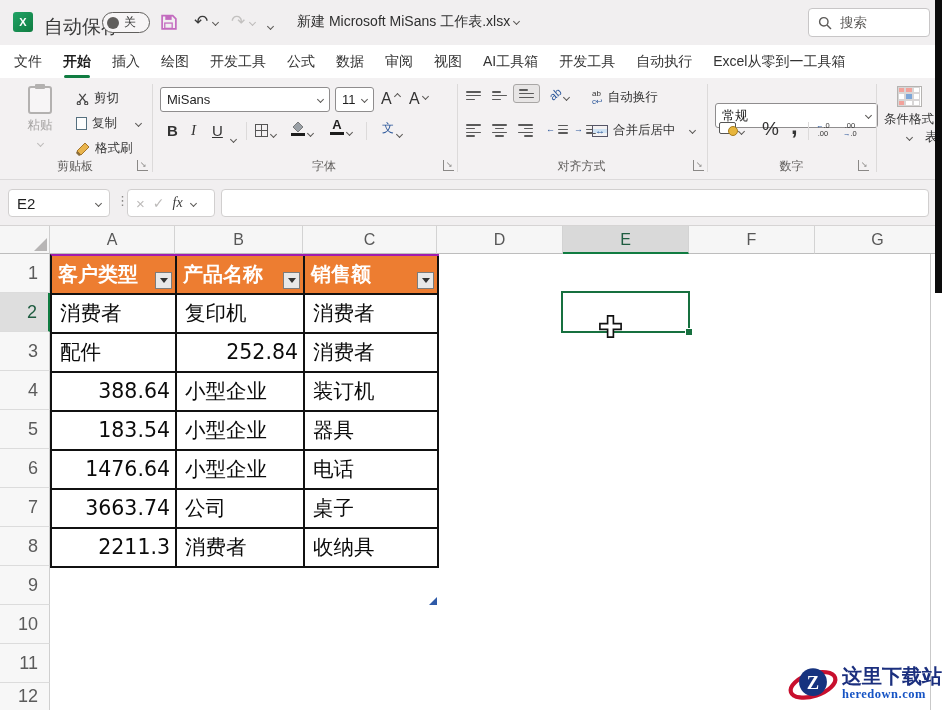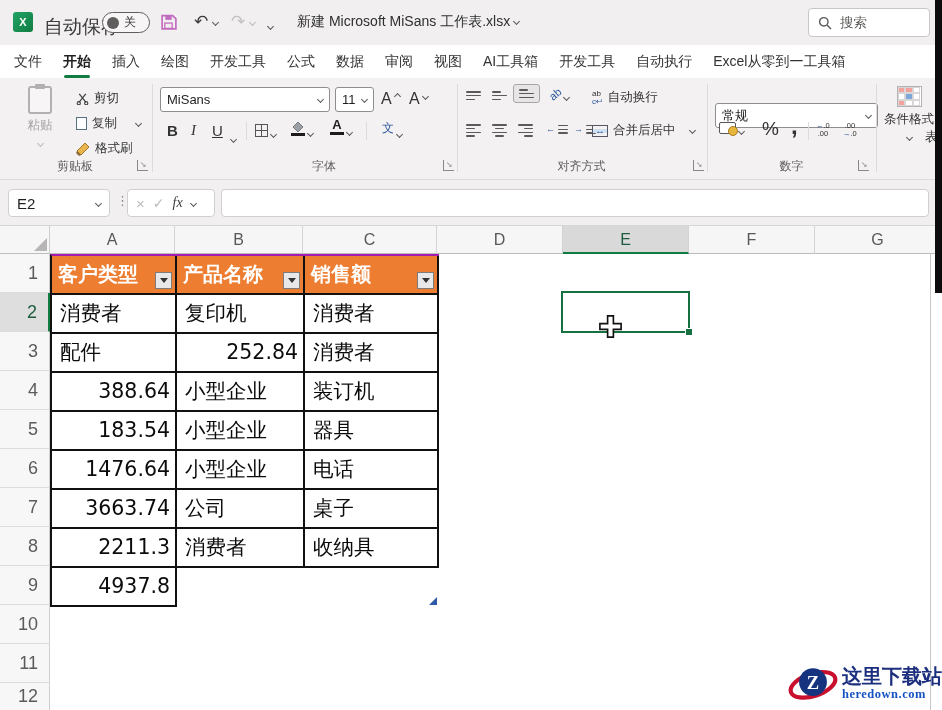--- a/index.html
+++ b/index.html
@@ -423,21 +423,20 @@
   <div class="tdc">小型企业</div>
   <div class="tdc">电话</div>
   <div class="tdn">3663.74</div>
 
   <div class="tdc">公司</div>
   <div class="tdc">桌子</div>
   <div class="tdn">2211.3</div>
 
   <div class="tdc">消费者</div>
   <div class="tdc">收纳具</div>
-  <div class="tdn">4937.8</div>
 </div>
 <div class="abs tblhandle"></div>
 
 <div class="abs selcell">
   <span class="fillhandle"></span>
 </div>
 <svg class="abs" style="left:597px;top:313px" width="27" height="27" viewBox="0 0 28 28">
   <path d="M11 3 h6 v8 h8 v6 h-8 v8 h-6 v-8 h-8 v-6 h8 z" fill="#ffffff" stroke="#111" stroke-width="1.7"></path>
 </svg>
 

